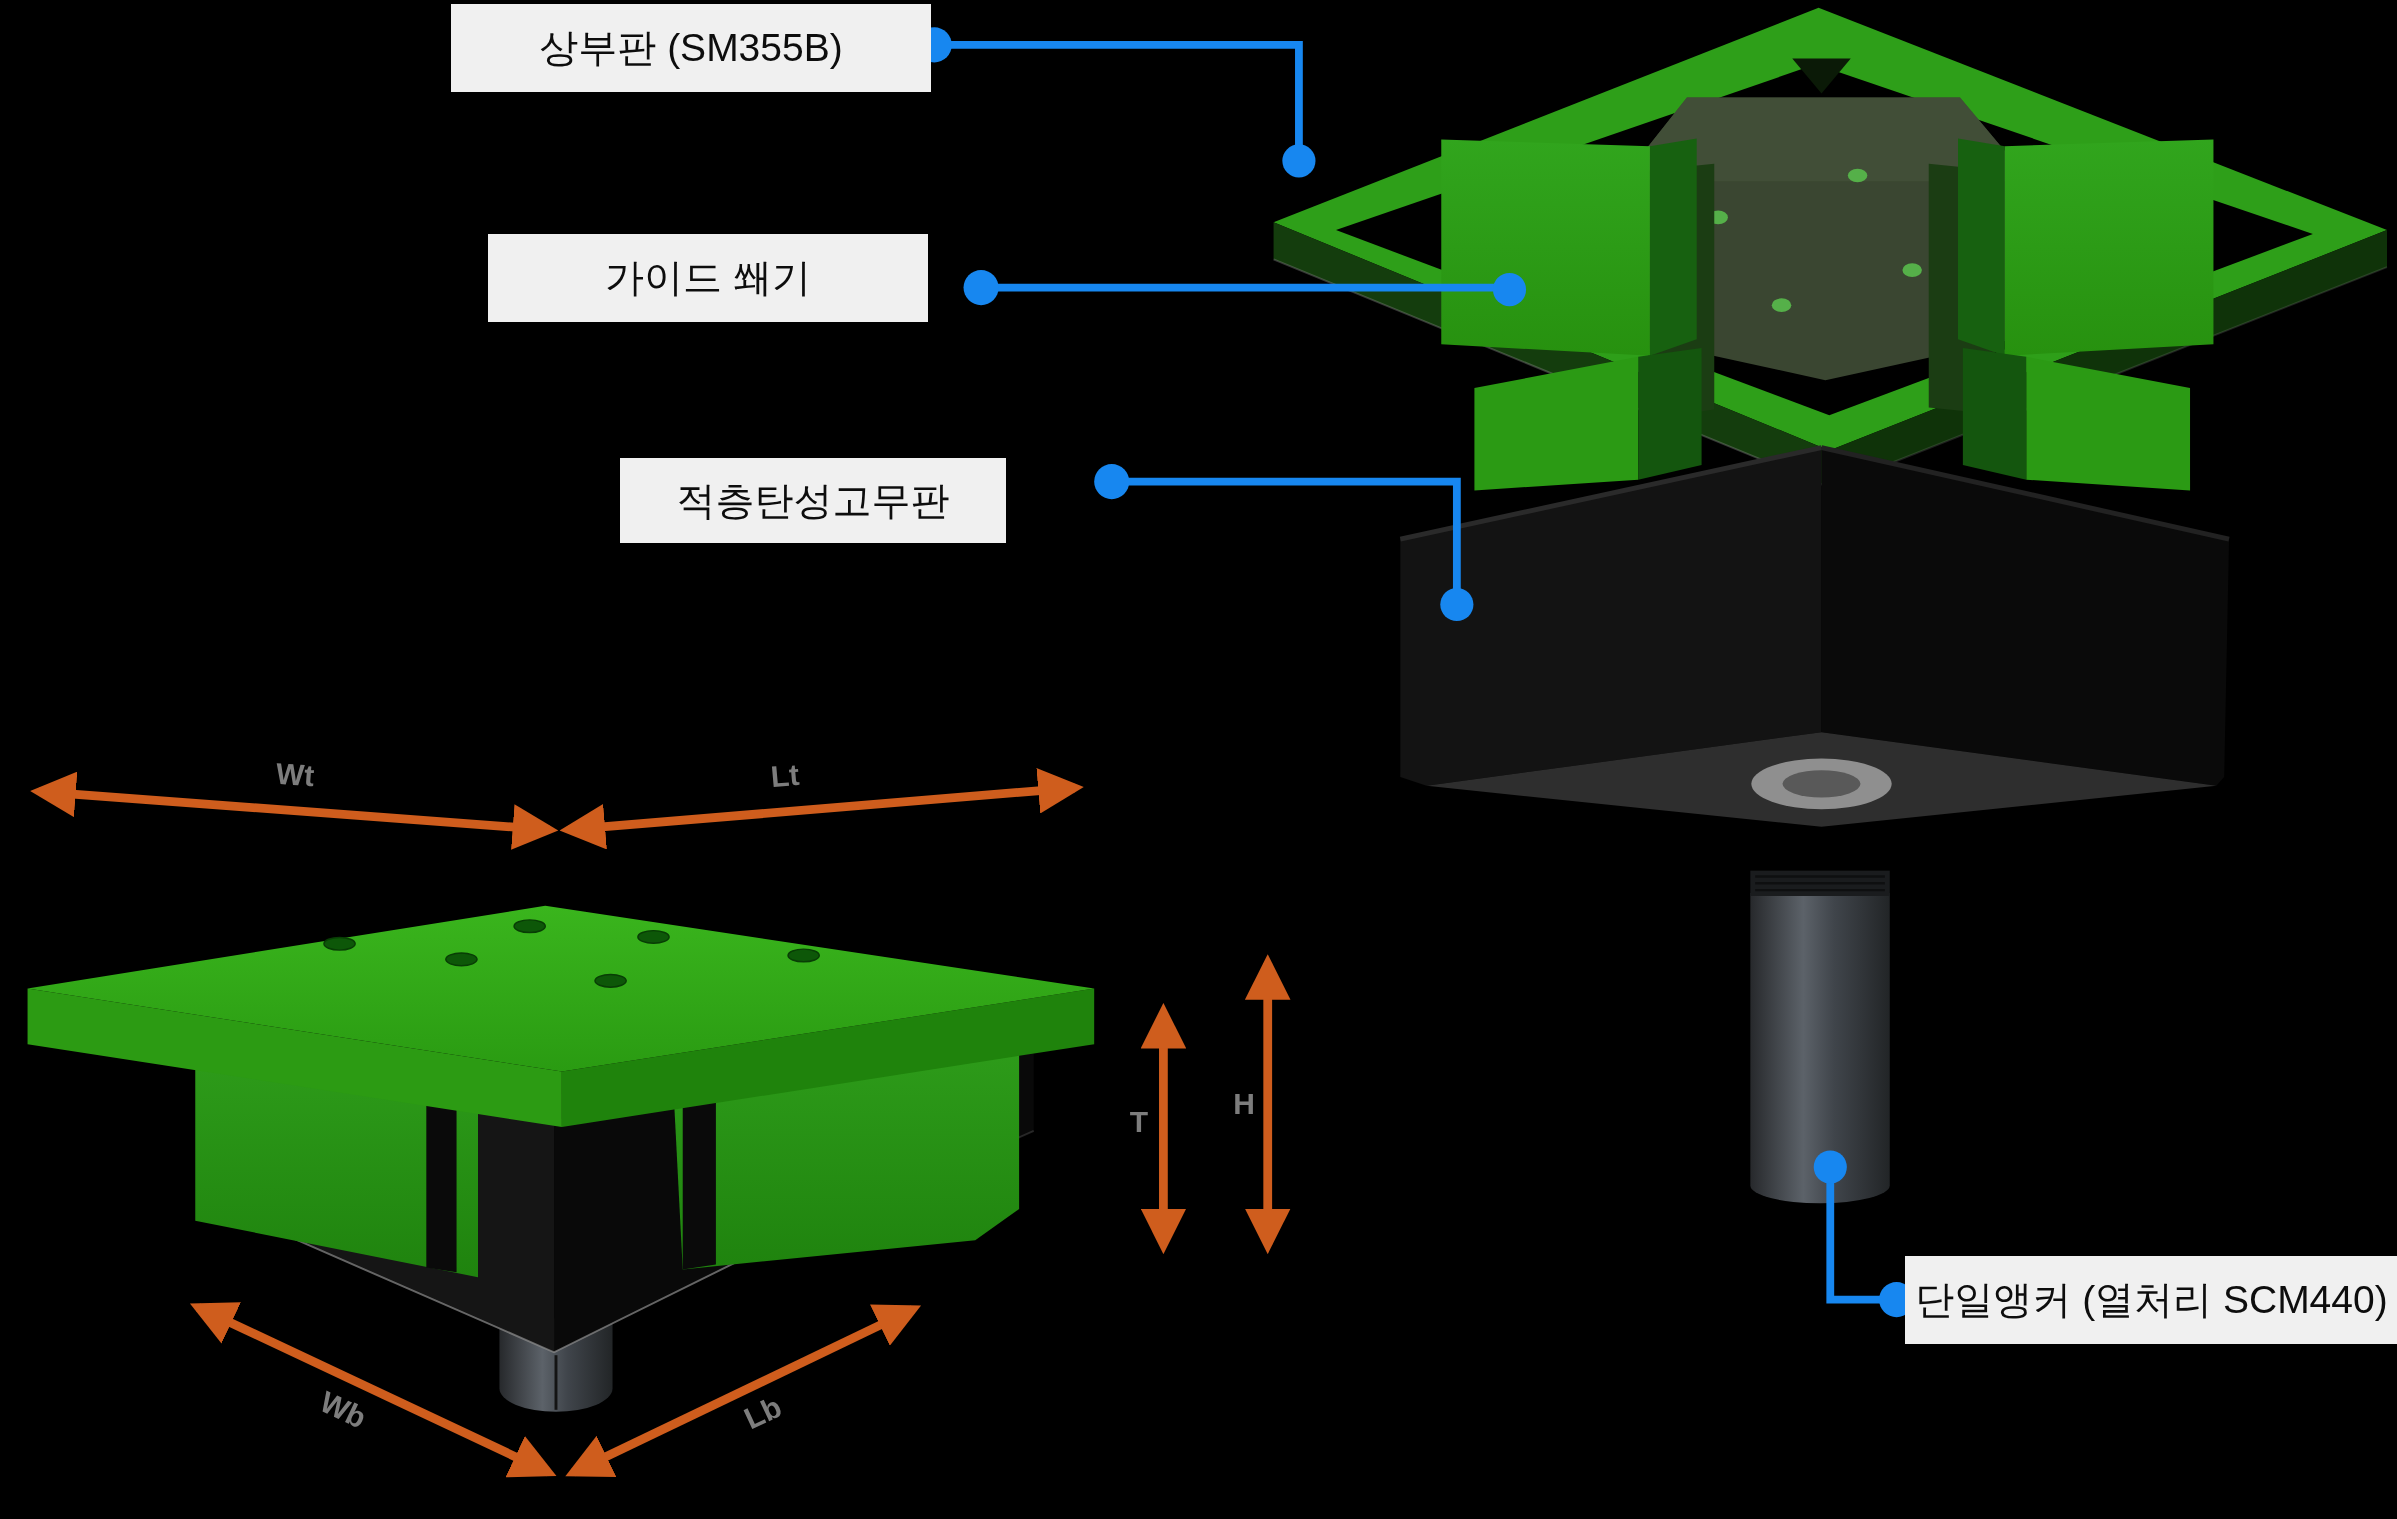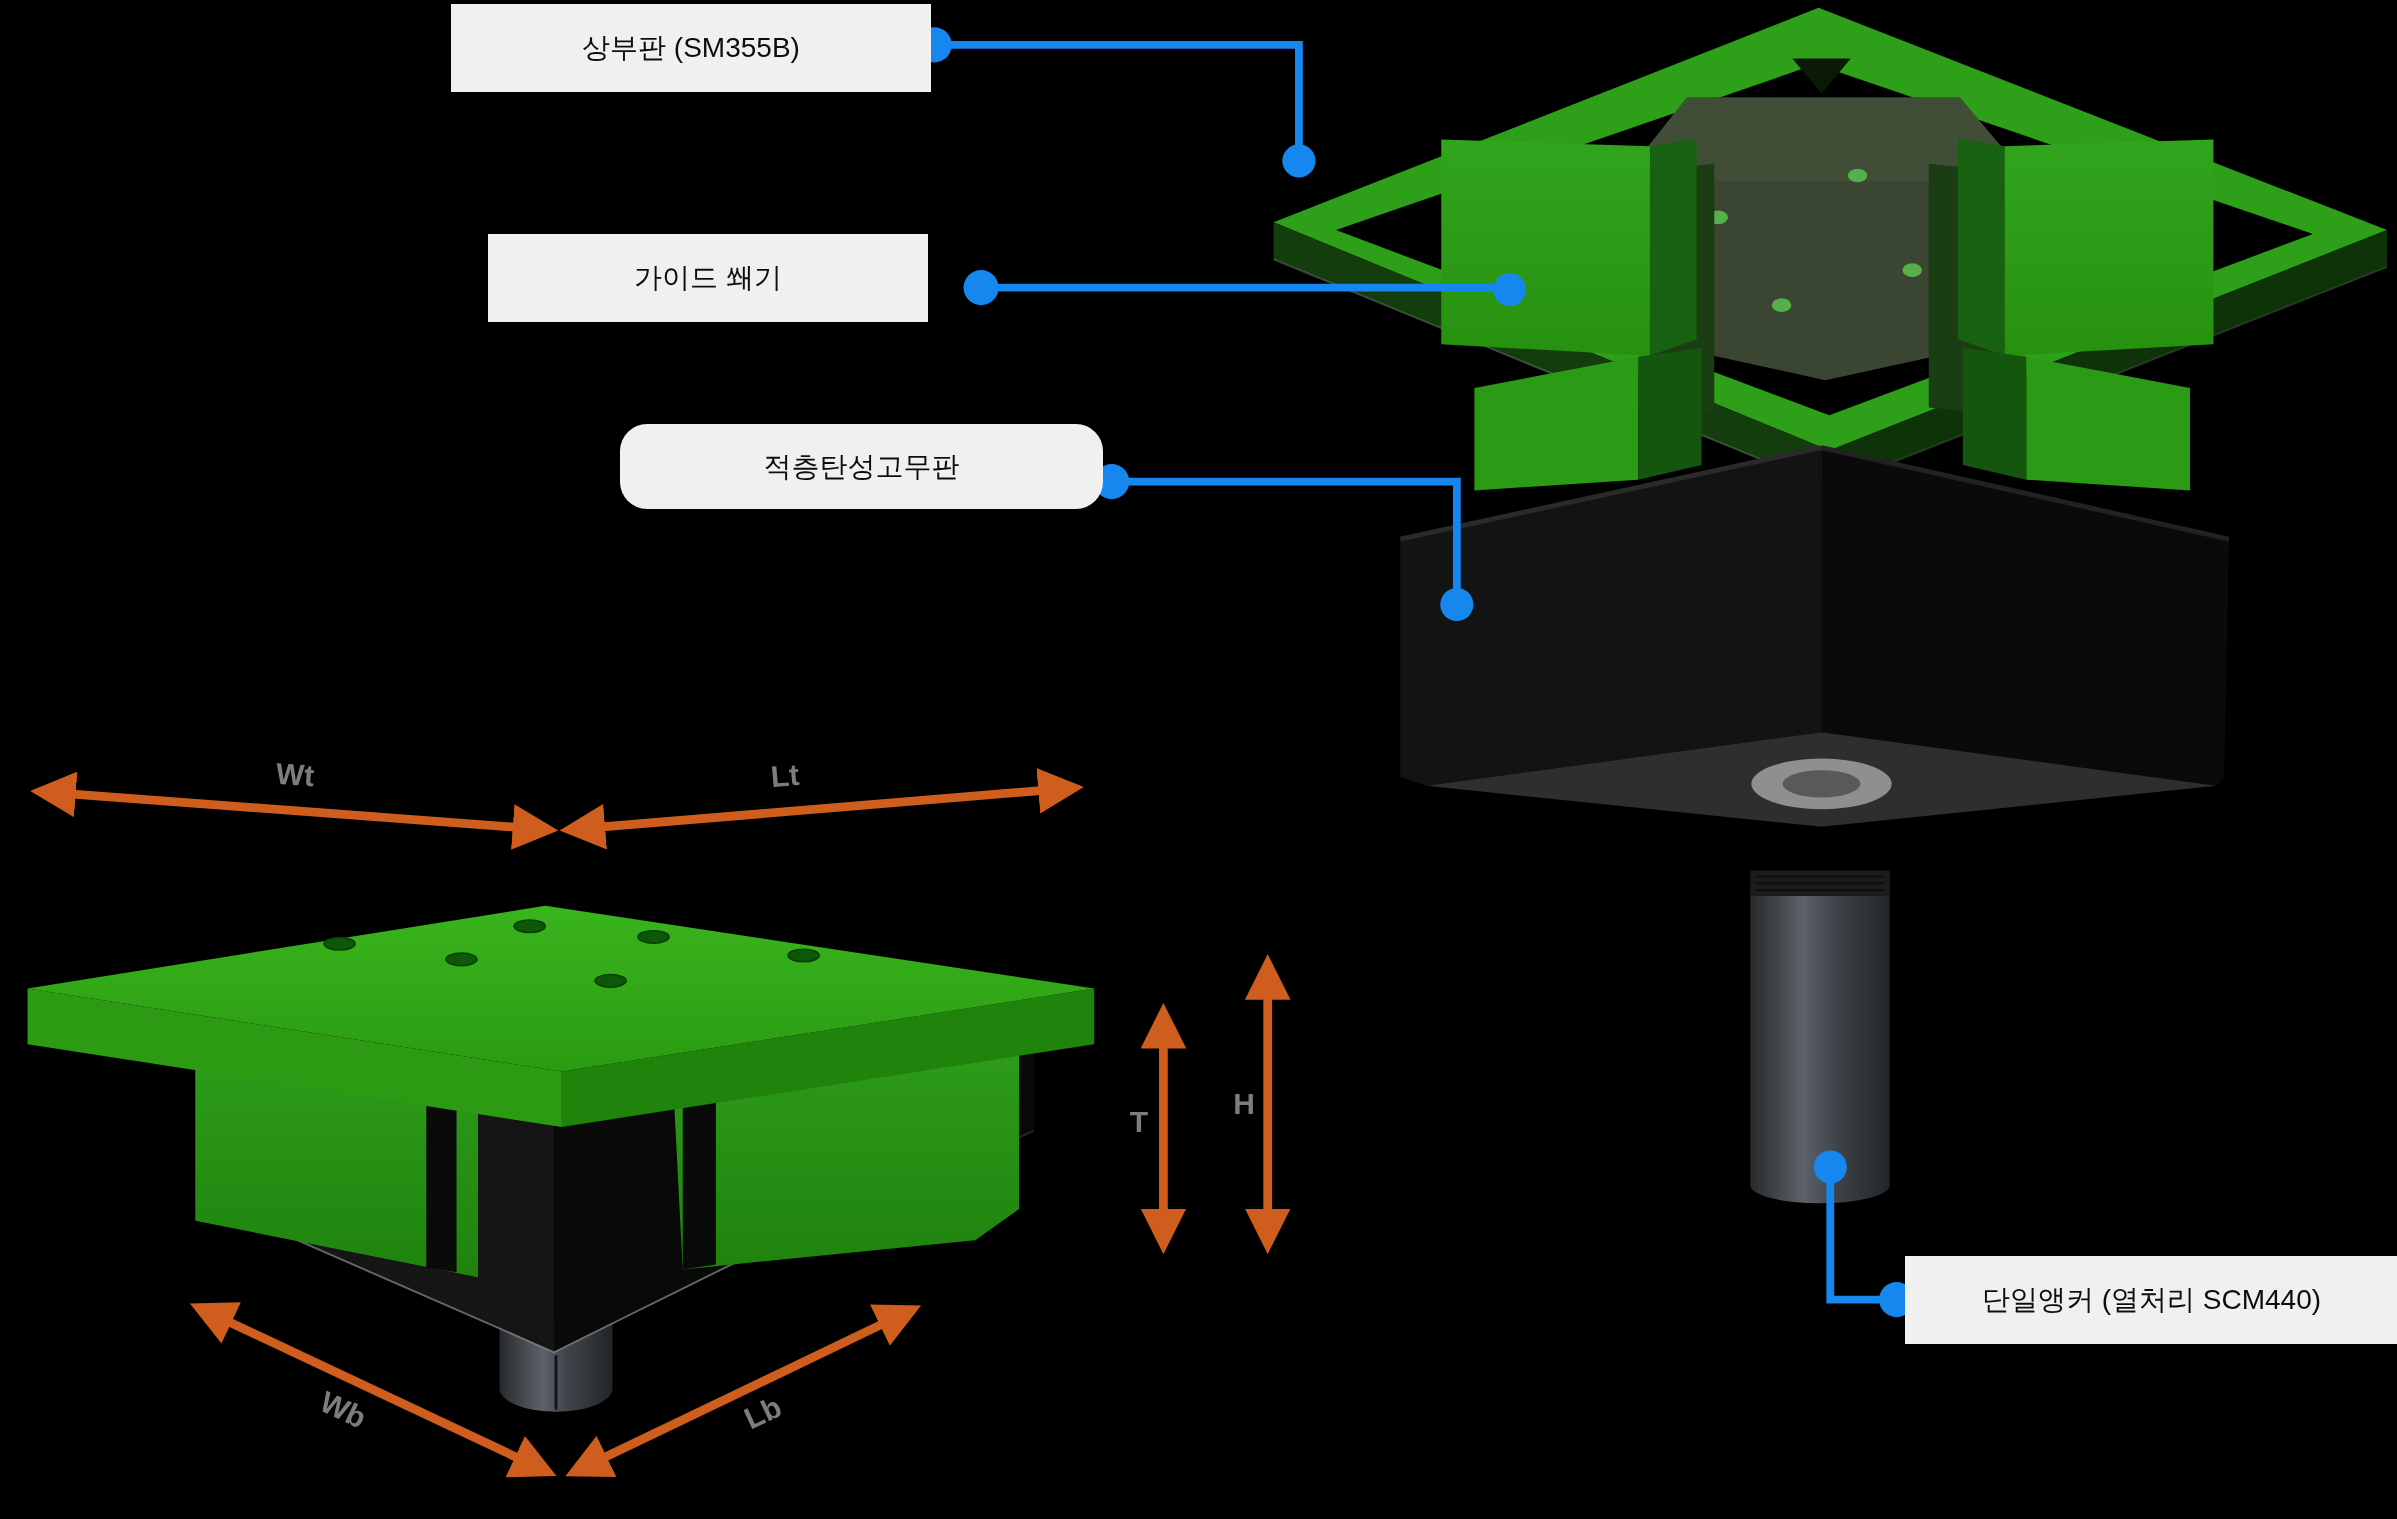--- a/index.html
+++ b/index.html
@@ -1,19 +1,19 @@
 <!DOCTYPE html>
 <html><head>
 <meta charset="utf-8">
 <style>
   html,body{margin:0;padding:0;background:#000;}
   .canvas{position:relative;width:2397px;height:1519px;background:#000;overflow:hidden;
           font-family:"Liberation Sans","DejaVu Sans",sans-serif;}
   .scene{position:absolute;left:0;top:0;width:2397px;height:1519px;}
-  .callout{position:absolute;background:#f0f0f0;color:#0d0d0d;font-size:28px;
+  .callout{position:absolute;background:#f0f0f0;color:#0d0d0d;font-size:39px;
            display:flex;align-items:center;justify-content:center;text-align:center;
            white-space:nowrap;}
   .dimlabel{position:absolute;color:#7d7d7d;font-size:30px;font-weight:bold;
             transform:translate(-50%,-50%);white-space:nowrap;}
 </style>
 </head>
 <body>
 
 <div class="canvas">
 
@@ -160,21 +160,21 @@
         <circle cx="1945" cy="1333" r="18" stroke="none"></circle>
         <circle cx="1877" cy="1197" r="17" stroke="none"></circle>
       </g>
     </g>
   </svg>
 
   <div class="callout" style="left:451px;top:3.9px;width:480px;height:88px;">상부판 (SM355B)</div>
 
   <div class="callout" style="left:488px;top:234px;width:440px;height:88px;">가이드 쐐기</div>
 
-  <div class="callout" style="left:620px;top:424px;width:483px;height:85px;border-radius:27px;">적층탄성고무판</div>
+  <div class="callout" style="left:620px;top:458px;width:386px;height:85px;">적층탄성고무판</div>
 
   <div class="callout" style="left:1905px;top:1256px;width:493px;height:88px;">단일앵커 (열처리 SCM440)</div>
 
   <div class="dimlabel" style="left:295px;top:775px;transform:translate(-50%,-50%) rotate(4deg);">Wt</div>
 
   <div class="dimlabel" style="left:785px;top:776px;transform:translate(-50%,-50%) rotate(-5deg);">Lt</div>
 
   <div class="dimlabel" style="left:343px;top:1410px;transform:translate(-50%,-50%) rotate(25deg);">Wb</div>
 
   <div class="dimlabel" style="left:763px;top:1413px;transform:translate(-50%,-50%) rotate(-25deg);">Lb</div>

